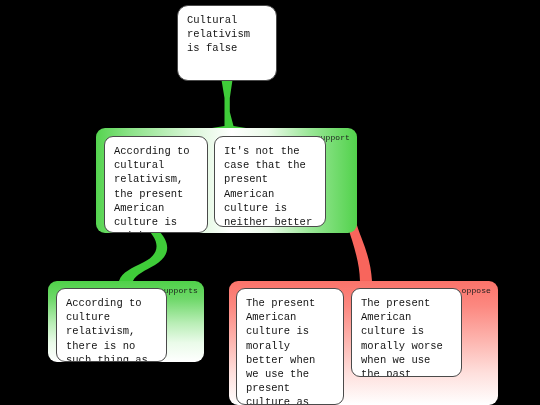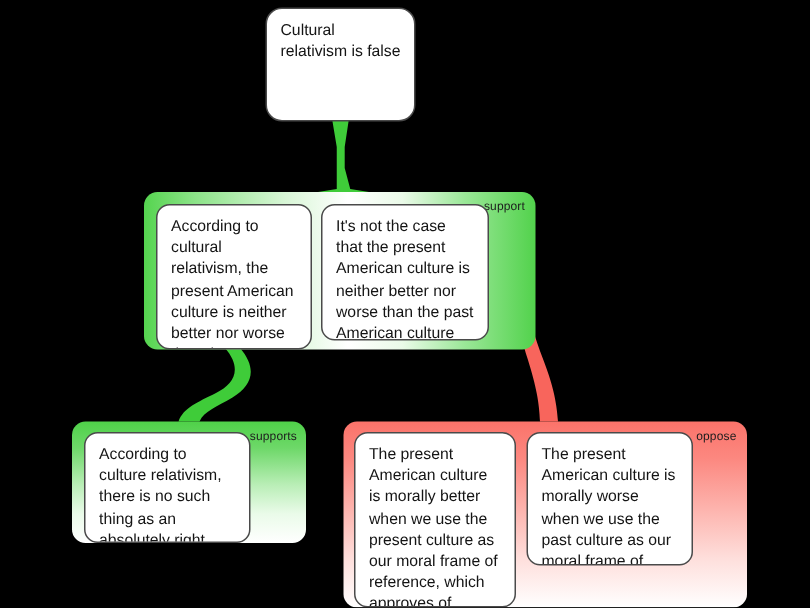--- a/index.html
+++ b/index.html
@@ -6,21 +6,21 @@
     margin: 0;
     padding: 0;
     background: #000000;
   }
   #canvas {
     position: relative;
     width: 540px;
     height: 405px;
     background: #000000;
     overflow: hidden;
-    font-family: Liberation Sans, sans-serif;
+    font-family: Liberation Mono, monospace;
   }
 
   
   #links {
     position: absolute;
     left: 0;
     top: 0;
     width: 540px;
     height: 405px;
     pointer-events: none;

